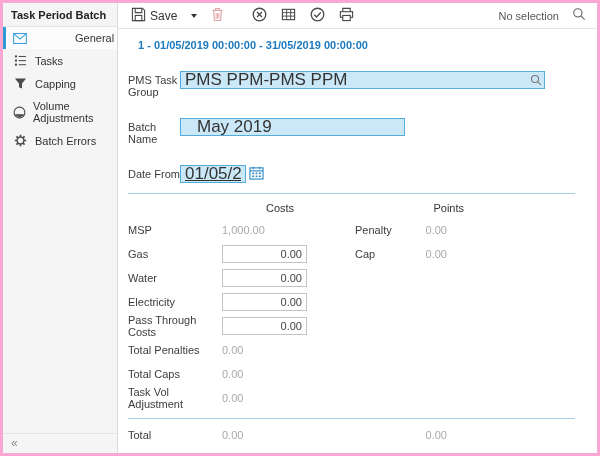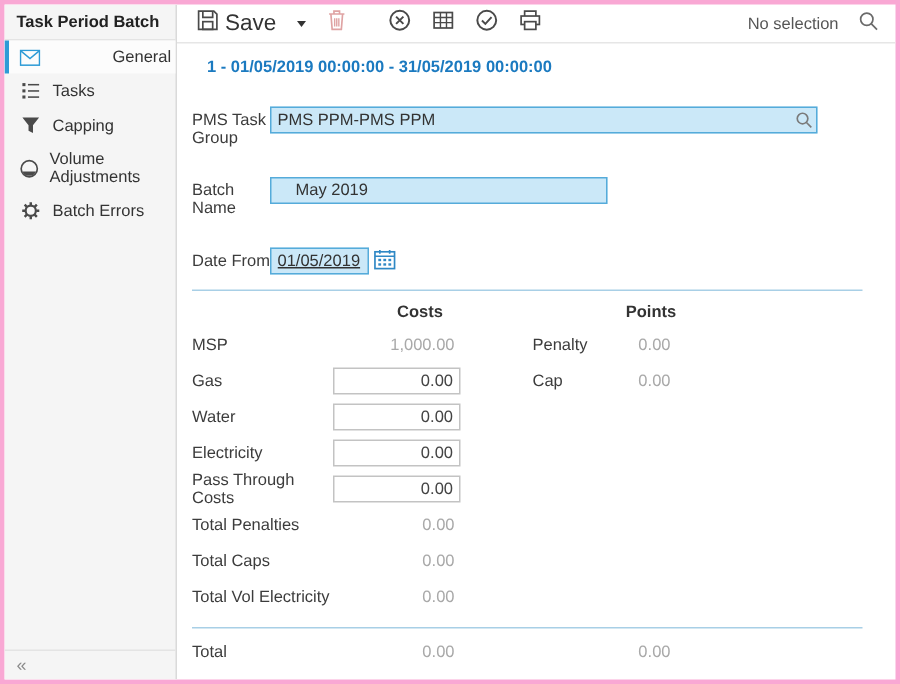--- a/index.html
+++ b/index.html
@@ -12,52 +12,52 @@
   .sidebar-title { font-weight:bold; color:#222; padding:6px 8px 5px 8px; border-bottom:1px solid #e4e4e4; }
   .nav-item { display:flex; align-items:center; gap:7px; padding:5px 4px 5px 7px; border-left:3px solid transparent; cursor:pointer; color:#333; }
   .nav-item.selected { background:#fcfcfc; border-left-color:#2e9bd6;gap:48px; }
   .nav-item .icon { width:15px; display:inline-flex; justify-content:center; }
   .sidebar-footer { margin-top:auto; border-top:1px solid #e4e4e4; padding:2px 8px 3px 8px; }
   .collapse { color:#8a8a8a; font-size:12px; cursor:pointer; }
 
   
   .main { flex:1; display:flex; flex-direction:column; min-width:0; }
   .toolbar { height:26px; display:flex; align-items:center; padding:0 8px 0 10px; border-bottom:1px solid #e6e6e6; flex-shrink:0; }
-  .tb-btn { background:none; border:none; display:inline-flex; align-items:center; gap:4px; padding:2px 3px; cursor:pointer; font-family:inherit; font-size:15px; color:#333; }
+  .tb-btn { background:none; border:none; display:inline-flex; align-items:center; gap:4px; padding:2px 3px; cursor:pointer; font-family:inherit; font-size:12px; color:#333; }
   .tb-btn + .tb-btn { margin-left:8px; }
   .tb-btn.big-gap { margin-left:22px; }
   .tri { width:0; height:0; border-left:3.5px solid transparent; border-right:3.5px solid transparent; border-top:4px solid #333; display:inline-block; }
   .tb-status { margin-left:auto; color:#555; }
   .tb-search { margin-left:10px; }
 
   
   .content { padding:6px 12px 0 10px; position:relative; flex:1; overflow:hidden; }
   .record-header { color:#1b7ac0; font-weight:bold; margin:4px 0 14px 10px; }
 
   .form-row { display:flex; align-items:flex-start; margin-bottom:5px;margin-top:20px; }
   .form-label { width:52px; flex-shrink:0; padding-top:3px; line-height:12px; color:#3c3c3c; }
-  .filled { background:#cbe8f8; border:1px solid #55abda; height:18px; padding:0 4px; font-size:11px; font-family:inherit; color:#333; }
+  .filled { background:#cbe8f8; border:1px solid #55abda; height:18px; padding:0 4px; font-size:17px; font-family:inherit; color:#333; }
   .pms-wrap { position:relative; width:365px; }
   .pms-wrap input { width:100%; padding-right:20px; }
   .pms-search-icon { position:absolute; right:3px; top:3px; }
   .batch-input { width:225px;padding-left:16px; }
   .date-input { width:66px;text-decoration:underline; }
   .cal-btn { background:none; border:none; padding:0; margin-left:3px; cursor:pointer; height:18px; display:inline-flex; align-items:center; }
 
   .separator { height:1px; background:#a8cfe6; margin:10px 10px 0 0; }
 
-  .grid-header-row { display:flex; height:20px; align-items:center; margin-top:4px; font-weight:bold; color:#333; }
+  .grid-header-row { display:flex; height:20px; align-items:center; margin-top:4px; font-weight:normal; color:#333; }
   .gh-sp1 { width:112px; flex-shrink:0; }
   .gh-costs { width:80px; text-align:center; flex-shrink:0; }
   .gh-sp2 { width:84px; flex-shrink:0; }
-  .gh-points { width:60px; text-align:center; flex-shrink:0; }
+  .gh-points { width:60px; text-align:right; flex-shrink:0; }
 
   .grid-row { display:flex; align-items:center; height:24px; }
   .c-label { width:94px; flex-shrink:0; color:#3c3c3c; }
-  .c-value { width:85px; text-align:right; padding-right:4px; flex-shrink:0; }
+  .c-value { width:85px; padding-right:4px; flex-shrink:0; }
   .c-input { width:85px; height:18px; border:1px solid #c3c3c3; background:#fff; text-align:right; padding:0 4px; font-size:11px; font-family:inherit; color:#444; flex-shrink:0; }
   .col-gap { width:48px; flex-shrink:0; }
   .p-label { width:52px; flex-shrink:0; color:#3c3c3c; }
   .p-value { width:40px; text-align:right; flex-shrink:0; }
   .readonly { color:#a9a9a9; }
   .total-sep { margin-top:8px; }
   .total-row { margin-top:4px; }
 </style>
 </head>
 <body>
@@ -266,21 +266,21 @@
         <span class="c-label">Total Penalties</span>
         <span class="c-value readonly">0.00</span>
       </div>
 
       <div class="grid-row">
         <span class="c-label">Total Caps</span>
         <span class="c-value readonly">0.00</span>
       </div>
 
       <div class="grid-row">
-        <span class="c-label">Total Vol Electricity</span>
+        <span class="c-label">Task Vol Adjustment</span>
         <span class="c-value readonly">0.00</span>
       </div>
 
       <div class="separator total-sep"></div>
 
       <div class="grid-row total-row">
         <span class="c-label">Total</span>
         <span class="c-value readonly">0.00</span>
         <span class="col-gap"></span>
         <span class="p-label"></span>

